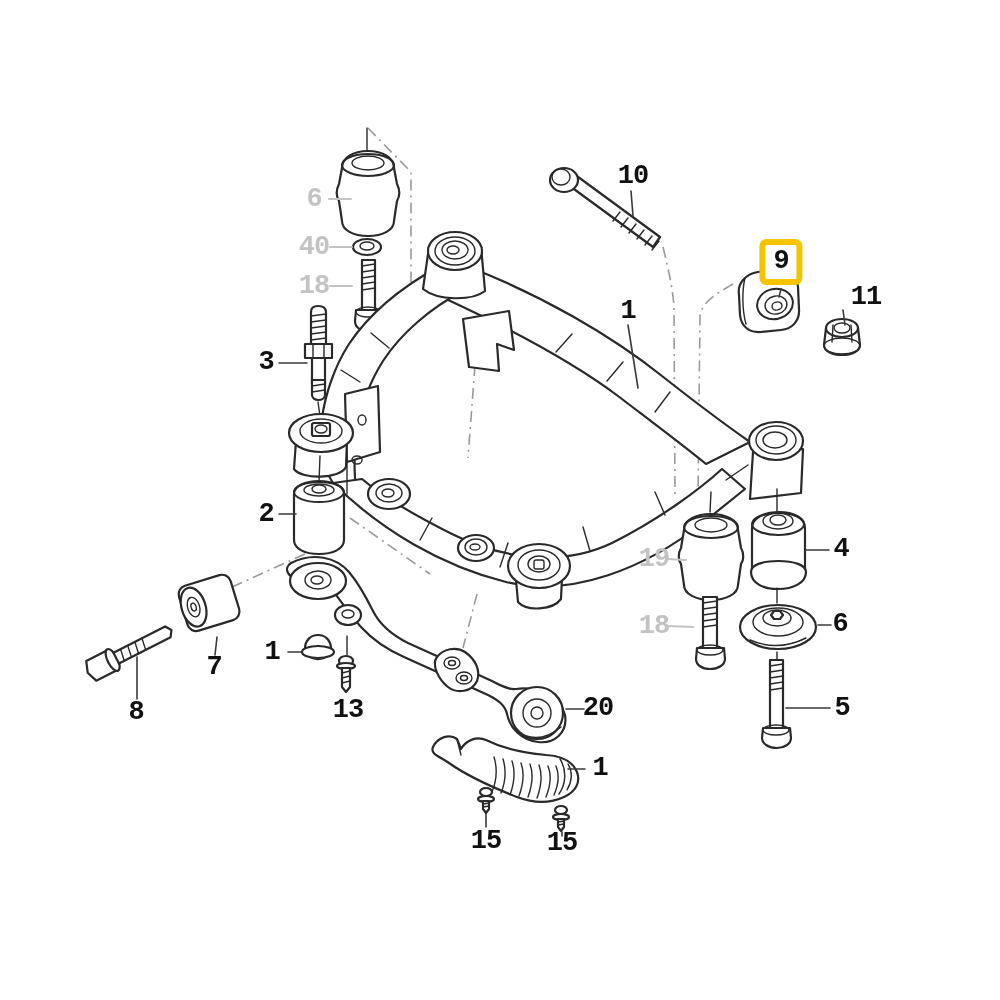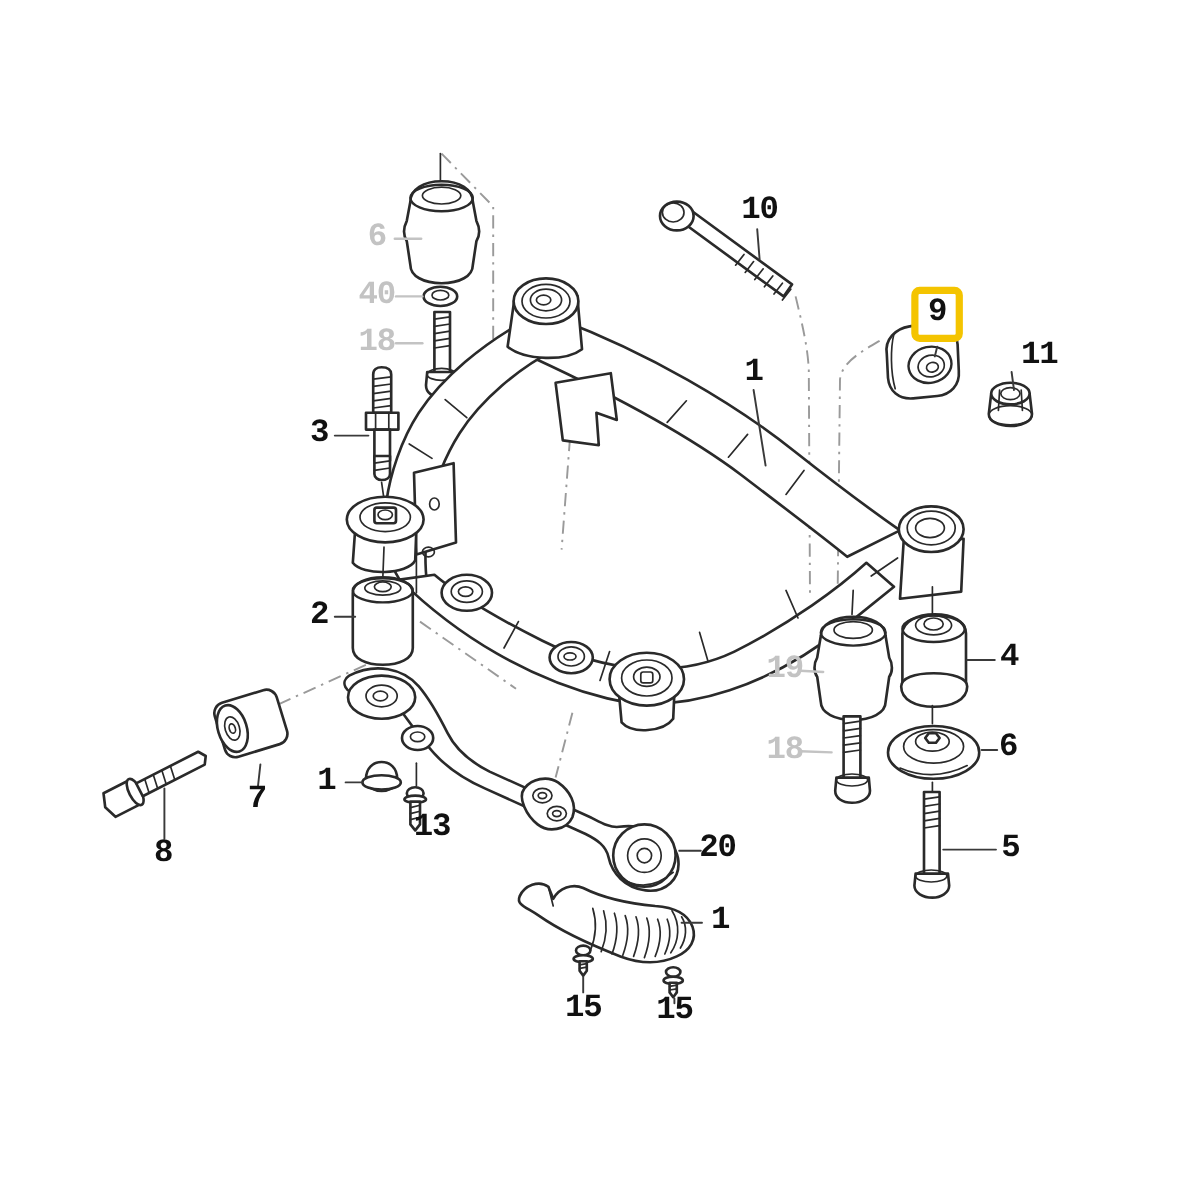--- a/index.html
+++ b/index.html
@@ -334,21 +334,21 @@
       <div class="part-label" style="left: 628px; top: 311px;">1</div>
       <div class="part-label" style="left: 266px; top: 362px;">3</div>
       <div class="part-label" style="left: 266px; top: 514px;">2</div>
       <div class="part-label muted" style="left: 654px; top: 559px;">19</div>
       <div class="part-label" style="left: 841px; top: 549px;">4</div>
       <div class="part-label muted" style="left: 654px; top: 626px;">18</div>
       <div class="part-label" style="left: 840px; top: 624px;">6</div>
       <div class="part-label" style="left: 272px; top: 652px;">1</div>
       <div class="part-label" style="left: 214px; top: 667px;">7</div>
       <div class="part-label" style="left: 136px; top: 712px;">8</div>
-      <div class="part-label" style="left: 348px; top: 690px; margin-left: 12px;">13</div>
+      <div class="part-label" style="left: 348px; top: 710px;">13</div>
       <div class="part-label" style="left: 598px; top: 708px;">20</div>
       <div class="part-label" style="left: 842px; top: 708px;">5</div>
       <div class="part-label" style="left: 600px; top: 768px;">1</div>
       <div class="part-label" style="left: 486px; top: 841px;">15</div>
       <div class="part-label" style="left: 562px; top: 843px;">15</div>
     </div>
 
 </div>
 
 </body></html>

